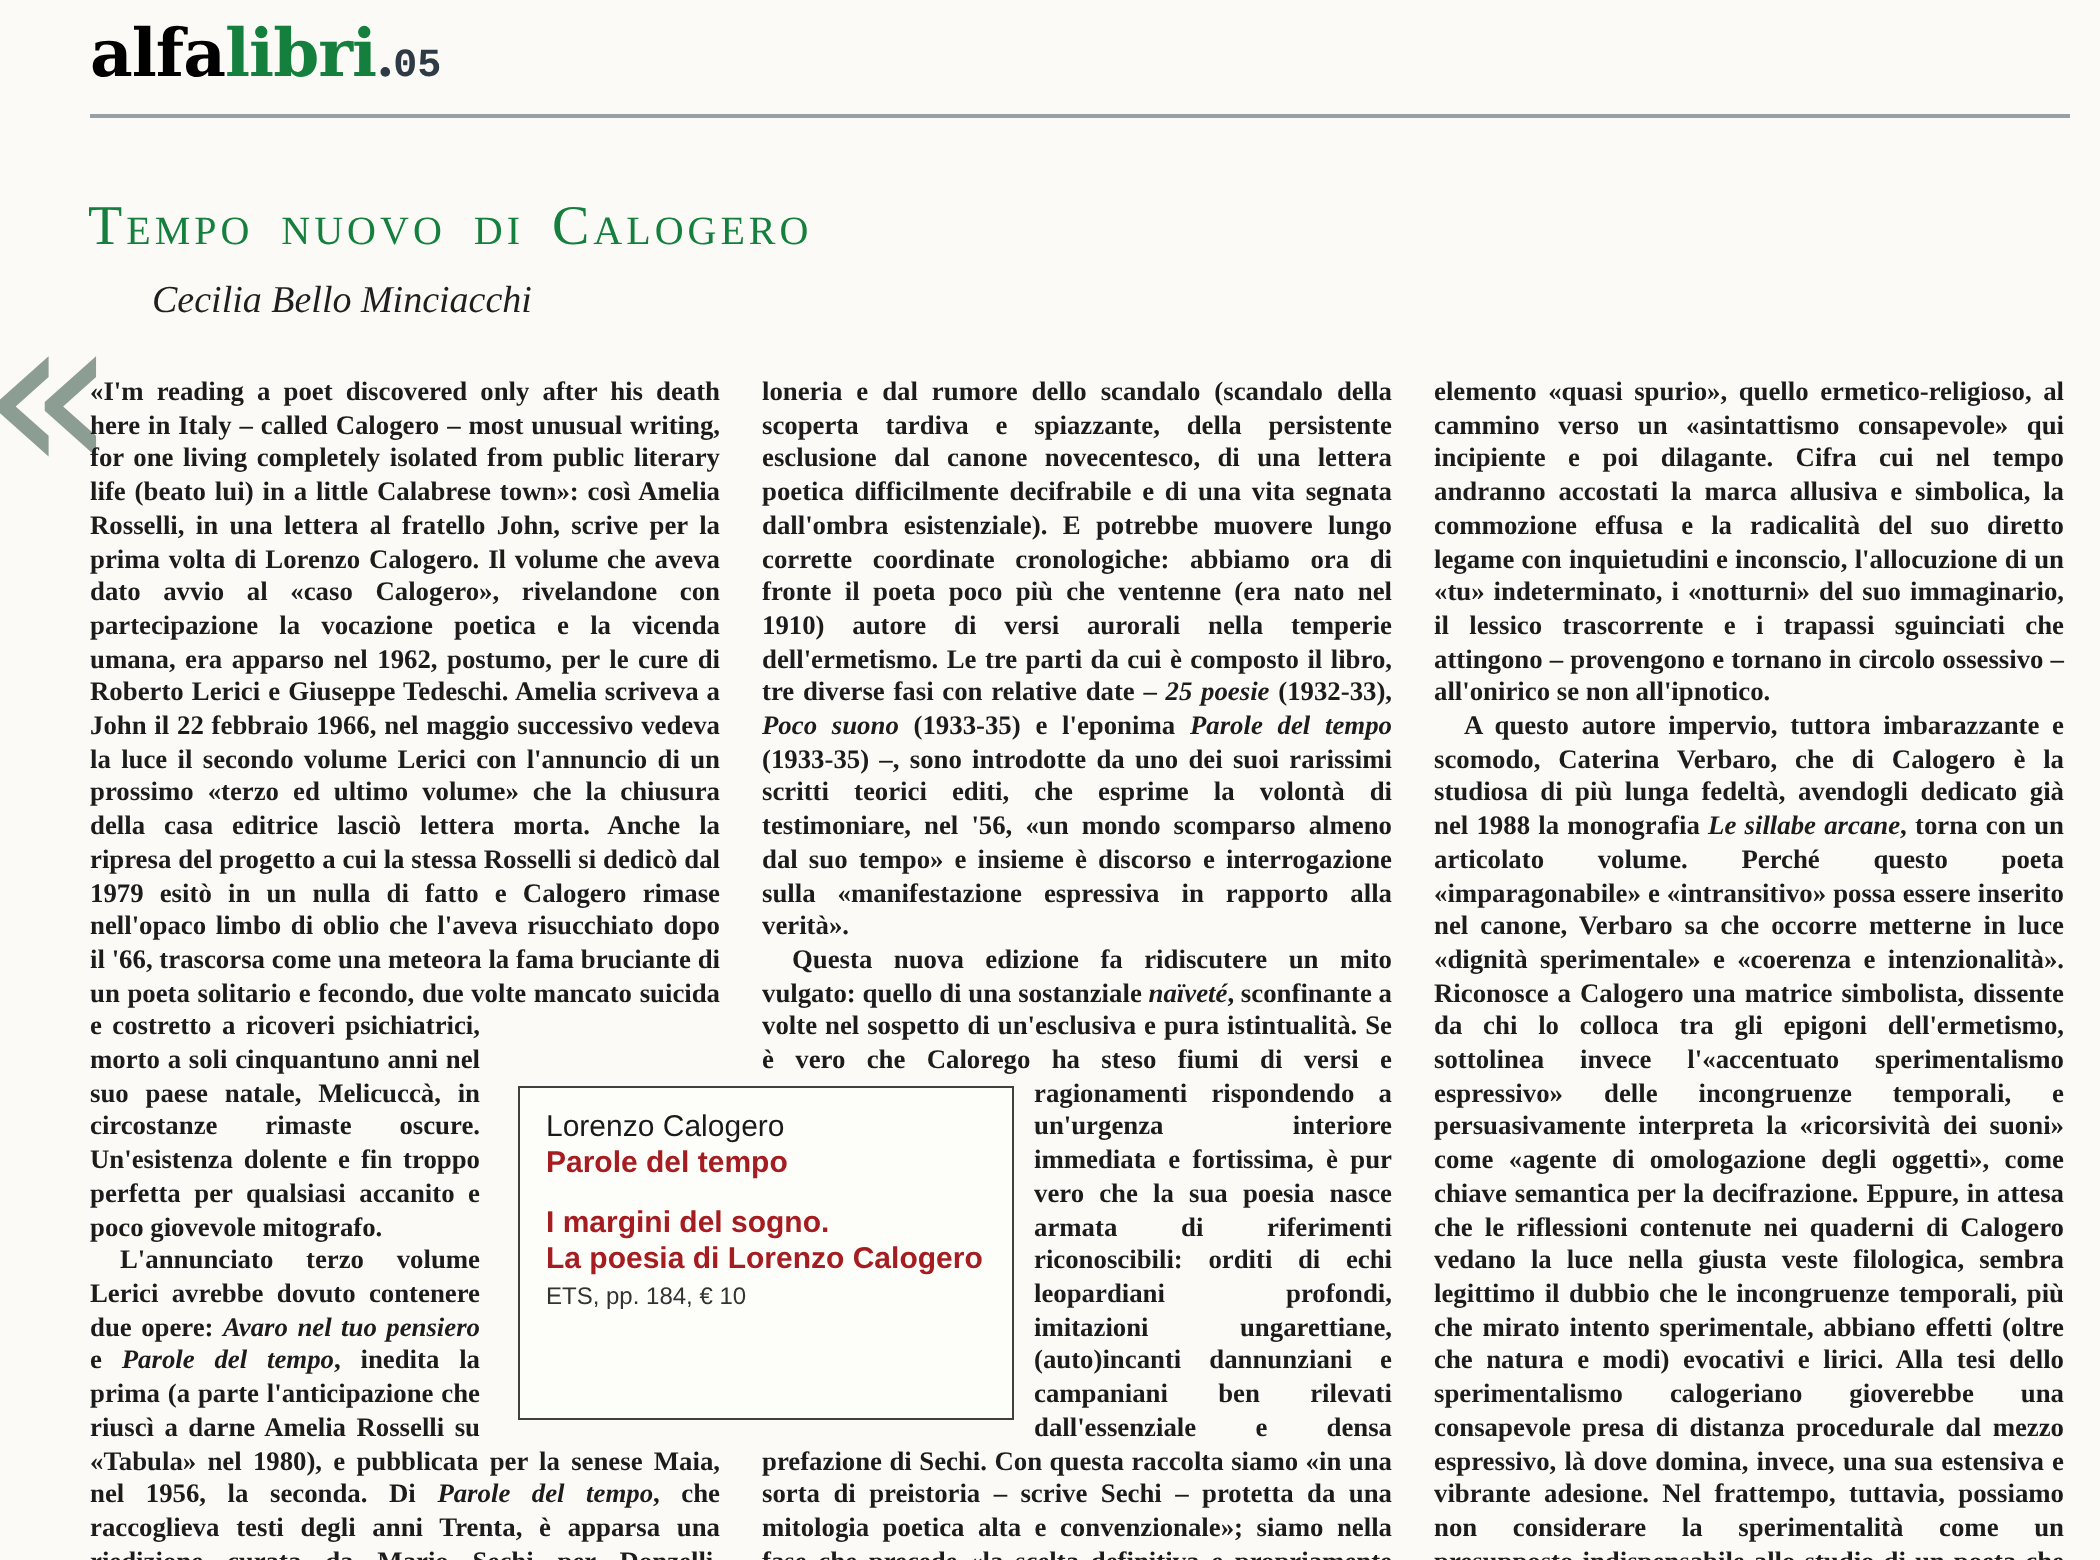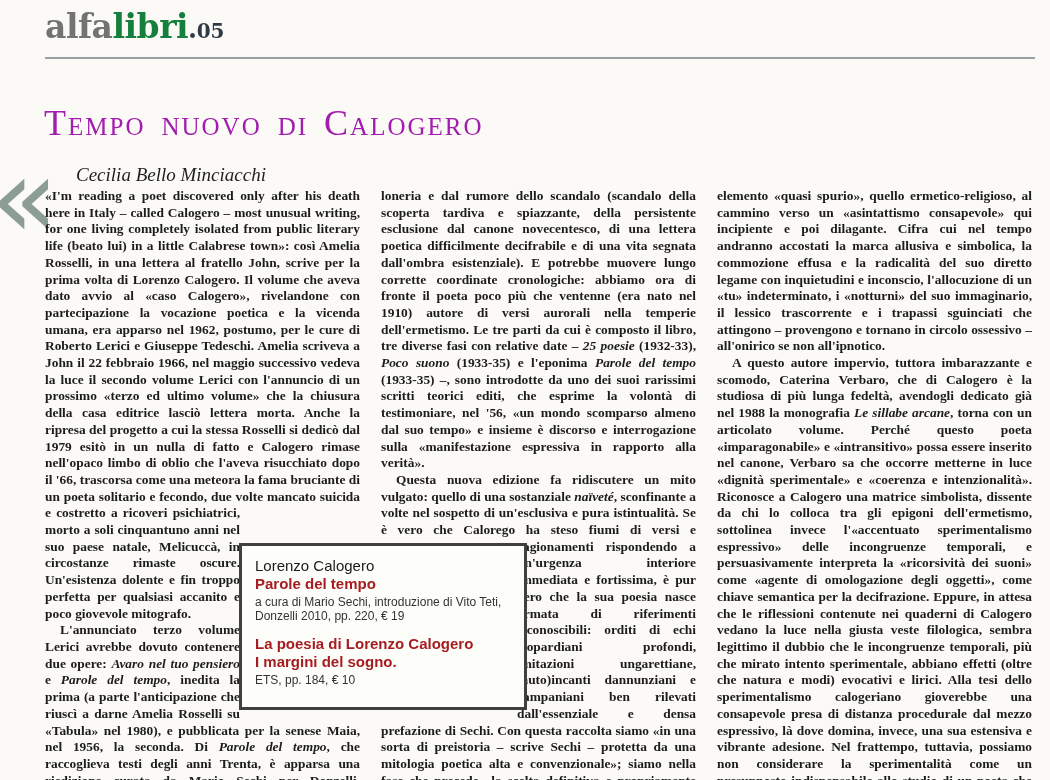--- a/index.html
+++ b/index.html
@@ -3,52 +3,52 @@
 <meta charset="utf-8">
 <style>
   html,body{margin:0;padding:0;background:#dcdcd8;}
   .page{
     position:relative; width:1050px; height:780px; overflow:hidden;
     background:#fbfaf6;
     font-family:"Liberation Serif", serif;
   }
   
   .masthead{position:absolute; left:45px; top:10px; font-family:"DejaVu Serif", serif; font-weight:bold; font-size:33px; letter-spacing:-0.5px; line-height:1;}
-  .masthead .alfa{color:#737373;}
+  .masthead .alfa{color:#000000;}
   .masthead .libri{color:#15803d;}
   .masthead .dot{color:#2e3b46; font-size:26px;}
-  .masthead .issue{color:#2e3b46; font-size:20px; letter-spacing:0;}
+  .masthead .issue{color:#2e3b46; font-size:20px; letter-spacing:0;font-family:Liberation Mono, monospace;}
   .header-rule{position:absolute; left:45px; top:57px; width:990px; height:2px; background:#97a0a3;}
   
   .article-title{
     position:absolute; left:44px; top:80px; width:900px;
-    font-variant:small-caps; font-size:36px; color:#a21caf;
+    font-variant:small-caps; font-size:28px; color:#15803d;
     letter-spacing:2px; word-spacing:5px; font-weight:400; line-height:1.1;
   }
   
-  .article-author{position:absolute; left:76px; top:164px; font-style:italic; font-size:19px; color:#1f1f1f;}
+  .article-author{position:absolute; left:76px; top:140px; font-style:italic; font-size:19px; color:#1f1f1f;}
   
   .quote-mark{
     position:absolute; left:-10px; top:142px; font-family:"DejaVu Sans", sans-serif;
     font-size:112px; line-height:1; color:#8c9e94; letter-spacing:-14px;
   }
   
   .columns{position:absolute; left:45px; top:188px; width:987px; display:flex; gap:21px;}
   .col{width:315px; font-size:13.4px; line-height:16.7px; color:#1c1c1c; text-align:justify; hyphens:auto;}
   .col p{margin:0; padding:0;font-weight:bold;}
   .col p.indent{text-indent:15px;}
   .fspacer{width:0;}
   .cut-r0{float:right; width:0; height:334px;}
   .cut-r1{float:right; clear:right; width:120px; height:188px;}
   .cut-l0{float:left; width:0; height:357px;}
   .cut-l1{float:left; clear:left; width:136px; height:168px;}
   
   .book-box{
-    position:absolute; left:239px; top:543px; width:288px; height:167px;
-    box-sizing:border-box; border:3px solid #404040; background:#fdfdfa;
+    position:absolute; left:259px; top:543px; width:248px; height:167px;
+    box-sizing:border-box; border:1px solid #404040; background:#fdfdfa;
     padding:11px 13px; font-family:"Liberation Sans", sans-serif;
   }
   .book{margin-bottom:11px;}
   .book-author{font-size:15px; line-height:18px; color:#1a1a1a;}
   .book-title{font-size:15px; line-height:18.5px; font-weight:bold; color:#a51d20;}
   .book-details{font-size:12px; line-height:14.5px; color:#333; margin-top:1px;}
 </style>
 </head>
 <body>
 
@@ -80,22 +80,21 @@
     <div class="col">
         <p>elemento «quasi spurio», quello ermetico-religioso, al cammino verso un «asintattismo consapevole» qui incipiente e poi dilagante. Cifra cui nel tempo andranno accostati la marca allusiva e simbolica, la commozione effusa e la radicalità del suo diretto legame con inquietudini e inconscio, l'allocuzione di un «tu» indeterminato, i «notturni» del suo immaginario, il lessico trascorrente e i trapassi sguinciati che attingono – provengono e tornano in circolo ossessivo – all'onirico se non all'ipnotico.</p>
         <p class="indent">A questo autore impervio, tuttora imbarazzante e scomodo, Caterina Verbaro, che di Calogero è la studiosa di più lunga fedeltà, avendogli dedicato già nel 1988 la monografia <i>Le sillabe arcane</i>, torna con un articolato volume. Perché questo poeta «imparagonabile» e «intransitivo» possa essere inserito nel canone, Verbaro sa che occorre metterne in luce «dignità sperimentale» e «coerenza e intenzionalità». Riconosce a Calogero una matrice simbolista, dissente da chi lo colloca tra gli epigoni dell'ermetismo, sottolinea invece l'«accentuato sperimentalismo espressivo» delle incongruenze temporali, e persuasivamente interpreta la «ricorsività dei suoni» come «agente di omologazione degli oggetti», come chiave semantica per la decifrazione. Eppure, in attesa che le riflessioni contenute nei quaderni di Calogero vedano la luce nella giusta veste filologica, sembra legittimo il dubbio che le incongruenze temporali, più che mirato intento sperimentale, abbiano effetti (oltre che natura e modi) evocativi e lirici. Alla tesi dello sperimentalismo calogeriano gioverebbe una consapevole presa di distanza procedurale dal mezzo espressivo, là dove domina, invece, una sua estensiva e vibrante adesione. Nel frattempo, tuttavia, possiamo non considerare la sperimentalità come un presupposto indispensabile allo studio di un poeta che non si lascia ridurre a correnti e resta appartato, e intanto attendere le «non poche sorprese» che i suoi scritti teorici, nella lettura che ha fatto Verbaro delle carte inedite, dovrebbero offrirci.</p>
       </div>
   </div>
 
   <div class="book-box">
     <div class="book">
       <div class="book-author">Lorenzo Calogero</div>
       <div class="book-title">Parole del tempo</div>
-      <div class="book-details">a cura di Mario Sechi, introduzione di Vito Teti, Donzelli 2010, pp. 220, € 19</div>
     </div>
     <div class="book">
+      <div class="book-title">I margini del sogno.</div>
       <div class="book-title">La poesia di Lorenzo Calogero</div>
-      <div class="book-title">I margini del sogno.</div>
       <div class="book-details">ETS, pp. 184, € 10</div>
     </div>
   </div>
 
 </div>
 
 </body></html>

